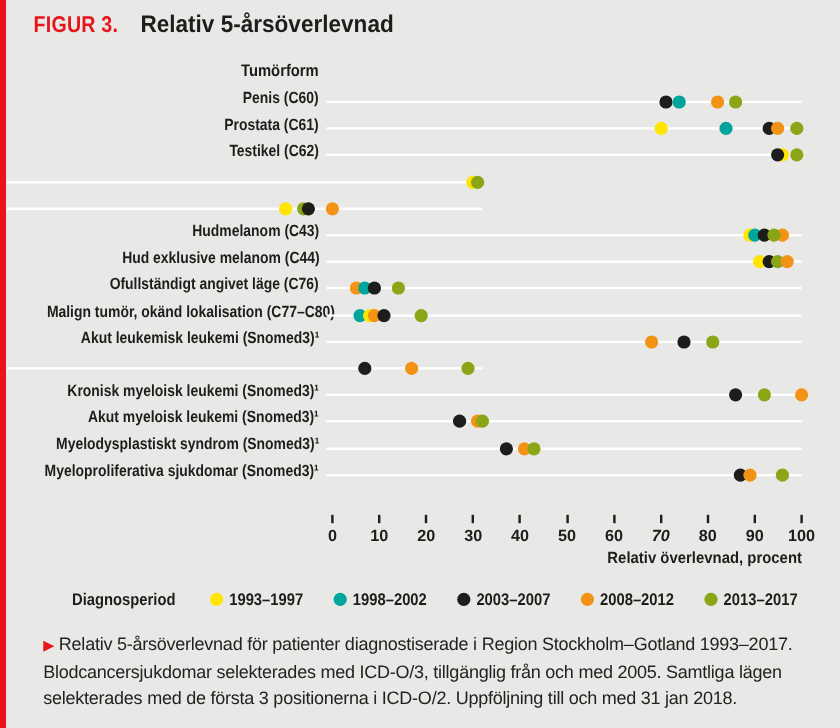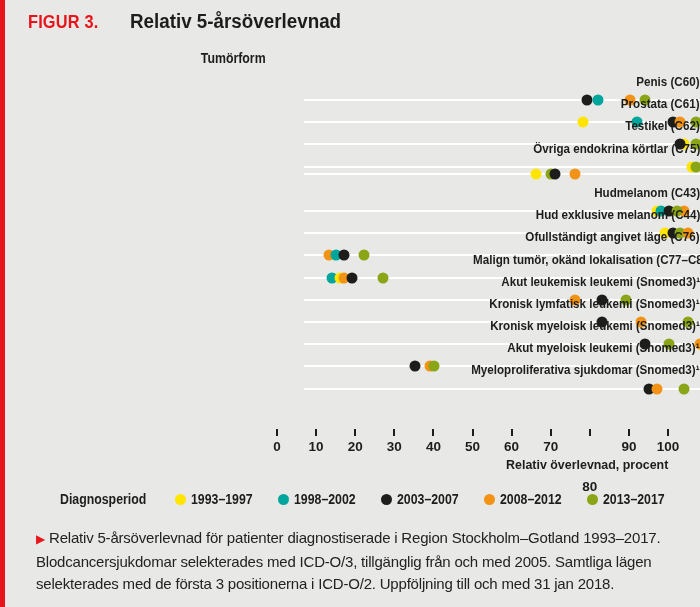--- a/index.html
+++ b/index.html
@@ -5,27 +5,27 @@
   html,body{margin:0;padding:0;}
   body{
     width:700px;height:607px;
     background:#e8e8e6;
     font-family:"Liberation Sans","DejaVu Sans",sans-serif;
     color:#1d1d1b;
     position:relative;
     overflow:hidden;
   }
   .red-bar{position:absolute;left:0;top:0;width:5px;height:607px;background:#e8141b;}
-  .header{position:absolute;left:28px;top:10px;display:flex;align-items:baseline;gap:20px;white-space:nowrap;justify-content:flex-end;}
+  .header{position:absolute;left:28px;top:10px;display:flex;align-items:baseline;gap:7px;white-space:nowrap;justify-content:flex-end;}
   .fig-tag{color:#e8141b;font-weight:bold;font-size:19px;display:inline-block;transform:scaleX(.86);transform-origin:0 50%;letter-spacing:.2px;}
   .fig-title{font-weight:bold;font-size:20px;display:inline-block;transform:scaleX(.94);transform-origin:0 50%;}
   .col-header{position:absolute;left:0;top:50px;width:266px;text-align:right;font-weight:bold;font-size:14px;}
   .col-header span{display:inline-block;transform:scaleX(.88);transform-origin:100% 50%;}
   #rows{position:absolute;left:0;top:74px;width:700px;}
-  .row{display:flex;align-items:flex-end;height:22.2px;flex-direction:column;}
+  .row{display:flex;align-items:flex-start;height:22.2px;}
   .row-label{width:266px;text-align:right;font-weight:bold;font-size:13.5px;flex:none;}
   .row-label span{display:inline-block;transform:scaleX(.86);transform-origin:100% 50%;white-space:nowrap;}
   .plot{position:relative;flex:none;width:391px;height:100%;margin-left:11px;}
   .gridline{position:absolute;left:-5px;top:50%;width:396px;height:2px;margin-top:-1px;background:#ffffff;}
   .dot{position:absolute;top:50%;width:11px;height:11px;border-radius:50%;transform:translate(-50%,-50%);}
   #axis{position:absolute;left:277px;top:429px;width:391px;height:30px;}
   .tick{position:absolute;top:0;width:2px;height:7px;background:#1d1d1b;transform:translateX(-50%);}
   .tick-label{position:absolute;top:10px;transform:translateX(-50%);font-size:13.5px;font-weight:bold;}
   .axis-label{position:absolute;right:32px;top:457px;font-size:13.5px;font-weight:bold;}
   .axis-label span{display:inline-block;transform:scaleX(.92);transform-origin:100% 50%;}
@@ -76,21 +76,20 @@
     <div class="row">
       <div class="row-label"><span>Testikel (C62)</span></div>
       <div class="plot">
         <div class="gridline"></div>
         <div class="dot" title="1993–1997: 96" style="left: 96%; background: rgb(255, 229, 0);"></div>
         <div class="dot" title="2003–2007: 95" style="left: 95%; background: rgb(29, 29, 27);"></div>
         <div class="dot" title="2013–2017: 99" style="left: 99%; background: rgb(138, 166, 23);"></div>
       </div>
     </div>
     <div class="row">
-      <div class="row-label"><span>Övriga endokrina körtlar (C75)</span></div>
       <div class="plot">
         <div class="gridline"></div>
         <div class="dot" title="1993–1997: 98" style="left: 98%; background: rgb(255, 229, 0);"></div>
         <div class="dot" title="2013–2017: 99" style="left: 99%; background: rgb(138, 166, 23);"></div>
       </div>
     </div>
     <div class="row">
       <div class="plot">
         <div class="gridline"></div>
         <div class="dot" title="1993–1997: 58" style="left: 58%; background: rgb(255, 229, 0);"></div>
@@ -144,21 +143,20 @@
     <div class="row">
       <div class="row-label"><span>Akut leukemisk leukemi (Snomed3)¹</span></div>
       <div class="plot">
         <div class="gridline"></div>
         <div class="dot" title="2008–2012: 68" style="left: 68%; background: rgb(243, 147, 21);"></div>
         <div class="dot" title="2003–2007: 75" style="left: 75%; background: rgb(29, 29, 27);"></div>
         <div class="dot" title="2013–2017: 81" style="left: 81%; background: rgb(138, 166, 23);"></div>
       </div>
     </div>
     <div class="row">
-      <div class="row-label"><span>Kronisk lymfatisk leukemi (Snomed3)¹</span></div>
       <div class="plot">
         <div class="gridline"></div>
         <div class="dot" title="2003–2007: 75" style="left: 75%; background: rgb(29, 29, 27);"></div>
         <div class="dot" title="2008–2012: 85" style="left: 85%; background: rgb(243, 147, 21);"></div>
         <div class="dot" title="2013–2017: 97" style="left: 97%; background: rgb(138, 166, 23);"></div>
       </div>
     </div>
     <div class="row">
       <div class="row-label"><span>Kronisk myeloisk leukemi (Snomed3)¹</span></div>
       <div class="plot">
@@ -168,20 +166,29 @@
         <div class="dot" title="2008–2012: 100" style="left: 100%; background: rgb(243, 147, 21);"></div>
       </div>
     </div>
     <div class="row">
       <div class="row-label"><span>Akut myeloisk leukemi (Snomed3)¹</span></div>
       <div class="plot">
         <div class="gridline"></div>
         <div class="dot" title="2003–2007: 27" style="left: 27%; background: rgb(29, 29, 27);"></div>
         <div class="dot" title="2008–2012: 31" style="left: 31%; background: rgb(243, 147, 21);"></div>
         <div class="dot" title="2013–2017: 32" style="left: 32%; background: rgb(138, 166, 23);"></div>
+      </div>
+    </div>
+    <div class="row">
+      <div class="row-label"><span>Myelodysplastiskt syndrom (Snomed3)¹</span></div>
+      <div class="plot">
+        <div class="gridline"></div>
+        <div class="dot" title="2003–2007: 37" style="left: 37%; background: rgb(29, 29, 27);"></div>
+        <div class="dot" title="2008–2012: 41" style="left: 41%; background: rgb(243, 147, 21);"></div>
+        <div class="dot" title="2013–2017: 43" style="left: 43%; background: rgb(138, 166, 23);"></div>
       </div>
     </div>
     <div class="row">
       <div class="row-label"><span>Myeloproliferativa sjukdomar (Snomed3)¹</span></div>
       <div class="plot">
         <div class="gridline"></div>
         <div class="dot" title="2003–2007: 87" style="left: 87%; background: rgb(29, 29, 27);"></div>
         <div class="dot" title="2008–2012: 89" style="left: 89%; background: rgb(243, 147, 21);"></div>
         <div class="dot" title="2013–2017: 96" style="left: 96%; background: rgb(138, 166, 23);"></div>
       </div>
@@ -197,23 +204,23 @@
     <div class="tick-label" style="left: 20%;">20</div>
     <div class="tick" style="left: 30%;"></div>
     <div class="tick-label" style="left: 30%;">30</div>
     <div class="tick" style="left: 40%;"></div>
     <div class="tick-label" style="left: 40%;">40</div>
     <div class="tick" style="left: 50%;"></div>
     <div class="tick-label" style="left: 50%;">50</div>
     <div class="tick" style="left: 60%;"></div>
     <div class="tick-label" style="left: 60%;">60</div>
     <div class="tick" style="left: 70%;"></div>
-    <div class="tick-label" style="left: 70%;">70</div>
+    <div class="tick-label" style="left: 70%; font-style: italic;">70</div>
     <div class="tick" style="left: 80%;"></div>
-    <div class="tick-label" style="left: 80%; margin-top: 40px;">80</div>
+    <div class="tick-label" style="left: 80%;">80</div>
     <div class="tick" style="left: 90%;"></div>
     <div class="tick-label" style="left: 90%;">90</div>
     <div class="tick" style="left: 100%;"></div>
     <div class="tick-label" style="left: 100%;">100</div>
   </div>
 
 <div class="axis-label">
   <span>Relativ överlevnad, procent</span>
 </div>
 

